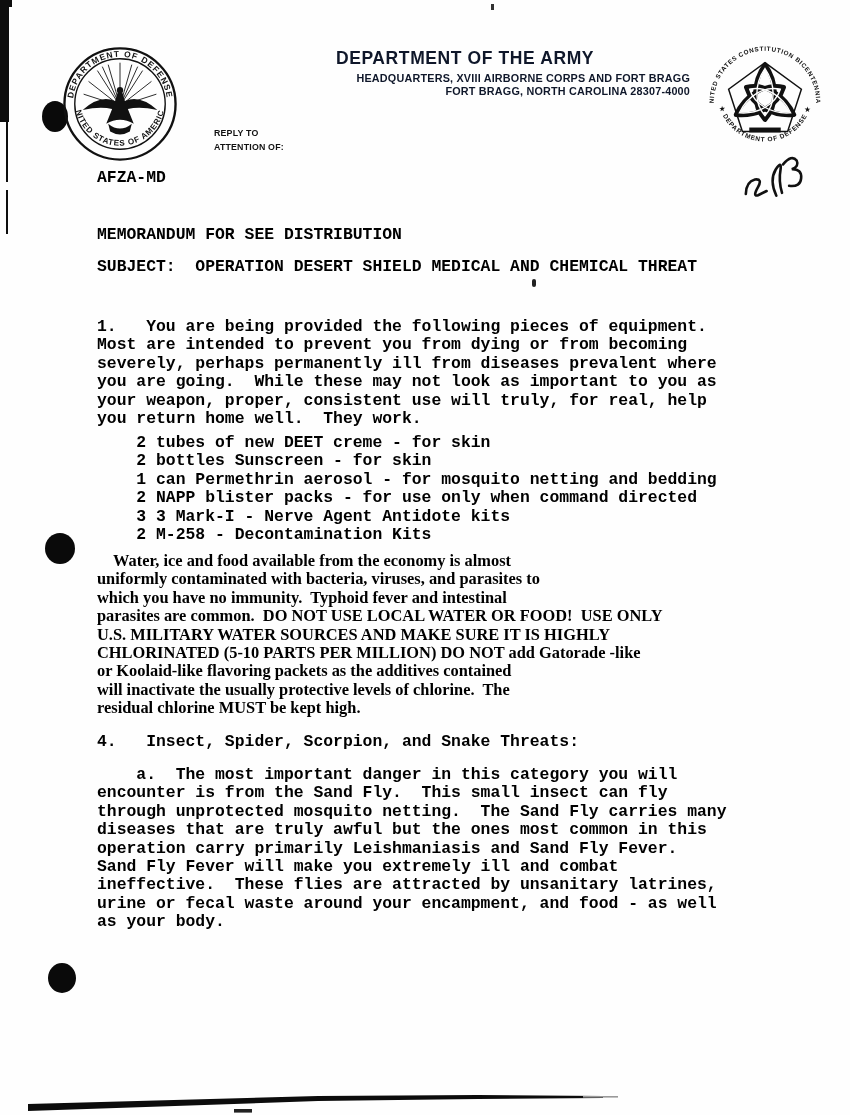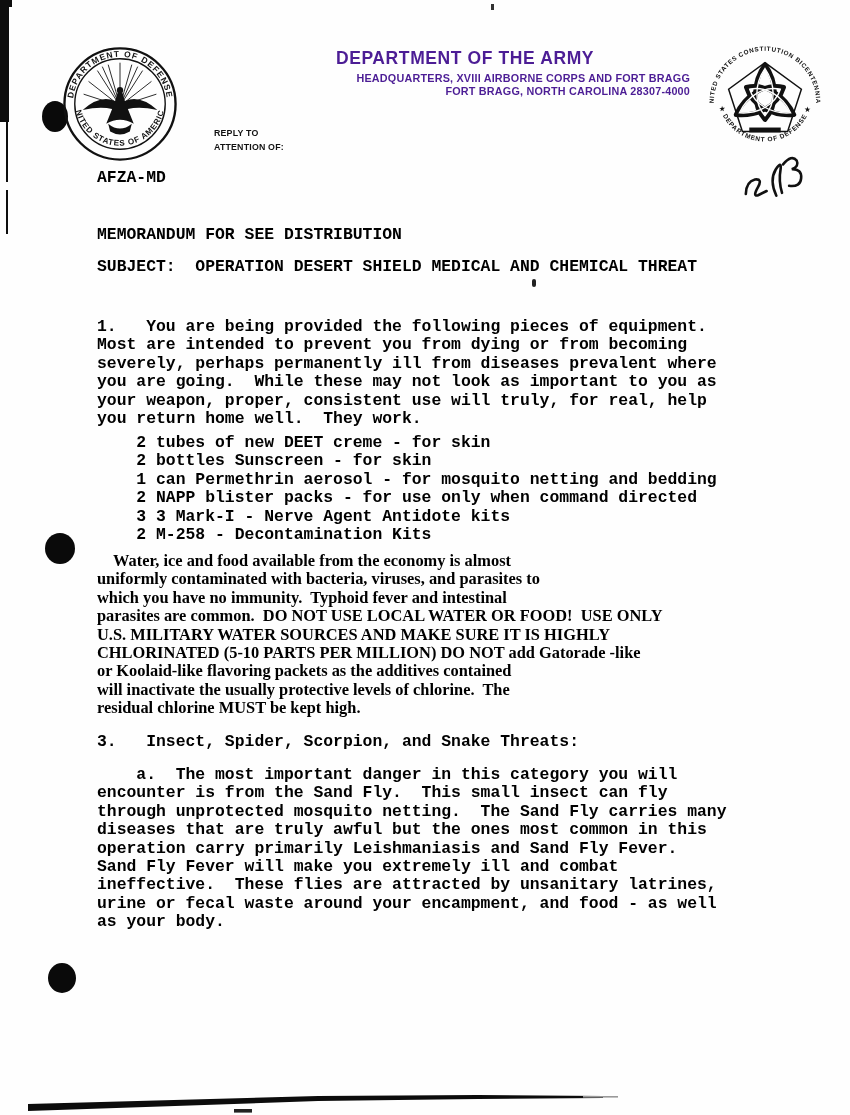--- a/index.html
+++ b/index.html
@@ -24,21 +24,21 @@
     color: #000000;
     white-space: pre;
     letter-spacing: 0;
   }
   .hdr-center {
     position: absolute;
     left: 240px;
     top: 48px;
     width: 450px;
     text-align: center;
-    color: #4c1d95;
+    color: #0f172a;
   }
   .hdr-line1 {
     font-size: 17.5px;
     font-weight: 700;
     letter-spacing: 0.6px;
     margin-bottom: 3px;
   }
   .hdr-line2, .hdr-line3 {
     font-size: 10.8px;
     font-weight: 700;
@@ -179,21 +179,21 @@
     2 M-258 - Decontamination Kits</div>
   <div class="mono" style="top:552px;font-family:Liberation Serif, serif;">    Water, ice and food available from the economy is almost
 uniformly contaminated with bacteria, viruses, and parasites to
 which you have no immunity.  Typhoid fever and intestinal
 parasites are common.  DO NOT USE LOCAL WATER OR FOOD!  USE ONLY
 U.S. MILITARY WATER SOURCES AND MAKE SURE IT IS HIGHLY
 CHLORINATED (5-10 PARTS PER MILLION) DO NOT add Gatorade -like
 or Koolaid-like flavoring packets as the additives contained
 will inactivate the usually protective levels of chlorine.  The
 residual chlorine MUST be kept high.</div>
-  <div class="mono" style="top:733px;">3.   Insect, Spider, Scorpion, and Snake Threats:</div>
+  <div class="mono" style="top:733px;">4.   Insect, Spider, Scorpion, and Snake Threats:</div>
   <div class="mono" style="top:766px;">    a.  The most important danger in this category you will
 encounter is from the Sand Fly.  This small insect can fly
 through unprotected mosquito netting.  The Sand Fly carries many
 diseases that are truly awful but the ones most common in this
 operation carry primarily Leishmaniasis and Sand Fly Fever.
 Sand Fly Fever will make you extremely ill and combat
 ineffective.  These flies are attracted by unsanitary latrines,
 urine or fecal waste around your encampment, and food - as well
 as your body.</div>
 

